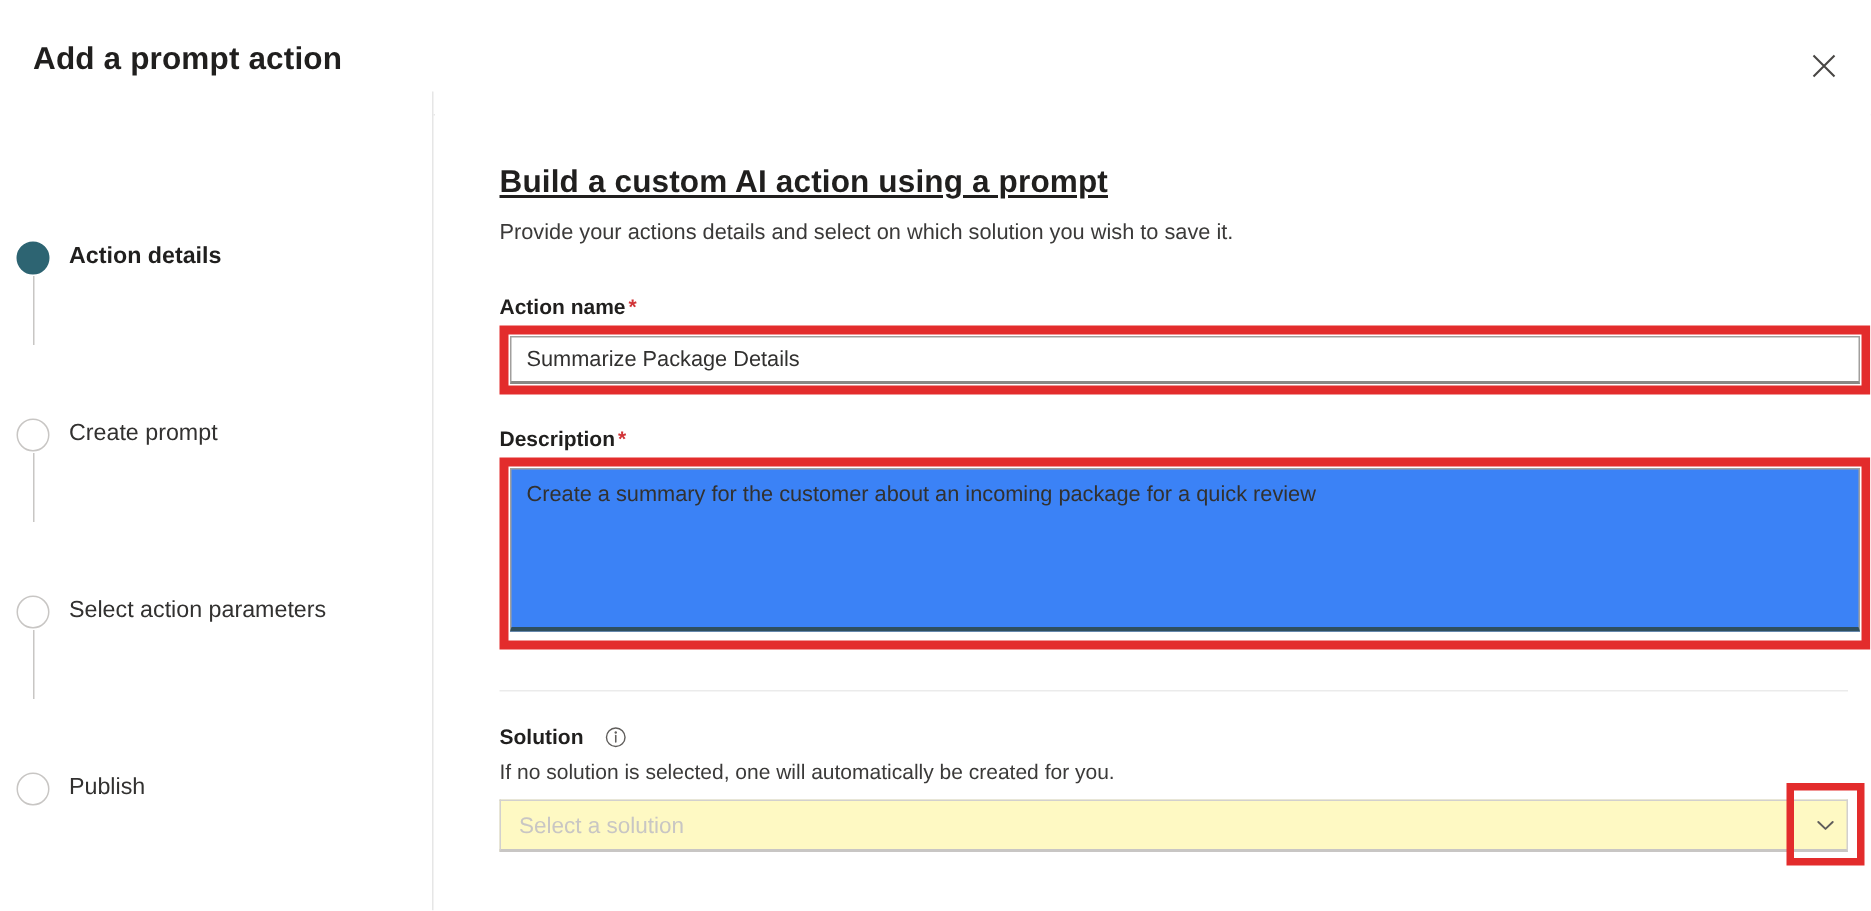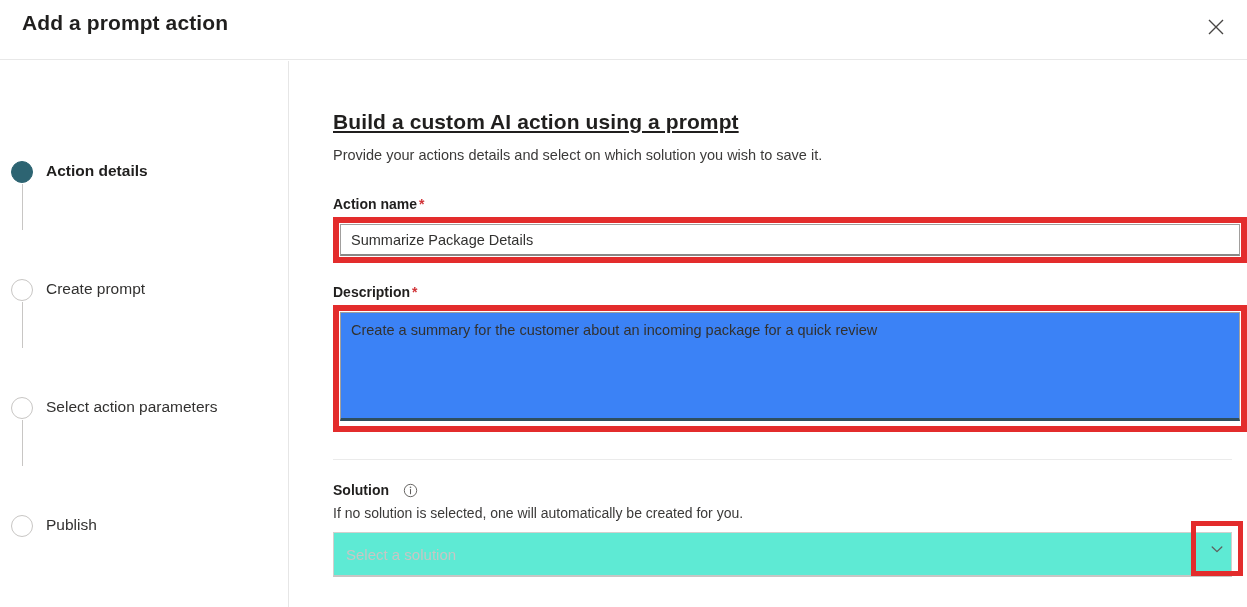--- a/index.html
+++ b/index.html
@@ -11,21 +11,21 @@
     width: 1247px; height: 607px;
     font-family: "Liberation Sans", sans-serif;
     color: #323130;
     overflow: hidden;
     position: relative;
   }
 
   
   .dialog-header {
     position: absolute;
-    left: 0; top: 0;
+    left: 0; top: 17px;
     width: 1247px; height: 60px;
     border-bottom: 1px solid #e8e8e8;
     background: #fff;
   }
   .dialog-title {
     position: absolute;
     left: 22px; top: 11px;
     font-size: 21px;
     font-weight: 600;
     letter-spacing: .1px;
@@ -199,24 +199,24 @@
   }
   .combo-row {
     margin-top: 11px;
     position: relative;
     width: 899px;
     height: 33px;
   }
   .combo-input {
     position: absolute;
     left: 0; top: 0;
-    width: 899px; height: 45px;
+    width: 899px; height: 35px;
     border: 1px solid #d2d0ce;
     border-bottom: 2px solid #c8c6c4;
-    background: #5eead4;
+    background: #fef9c3;
     font-family: "Liberation Sans", sans-serif;
     font-size: 15px;
     color: #323130;
     padding: 0 40px 0 12px;
     outline: none;
   }
   .combo-input::placeholder { color: #c8c6c4; }
   .combo-chevron-highlight {
     position: absolute;
     right: -11px; top: -11px;

